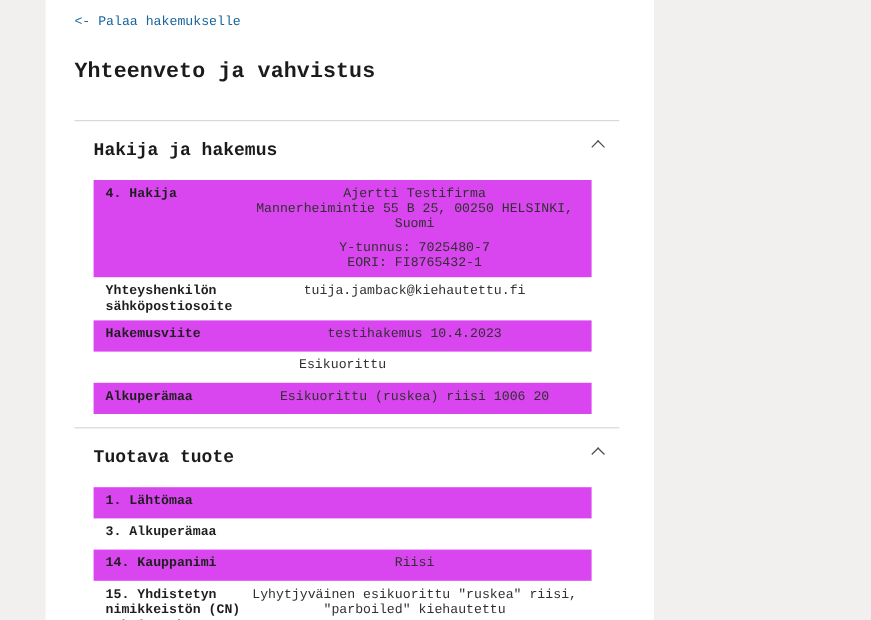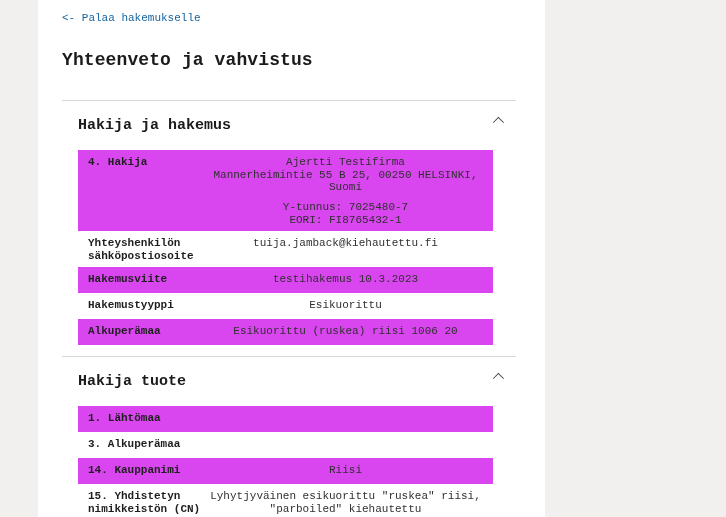--- a/index.html
+++ b/index.html
@@ -132,44 +132,43 @@
   <div class="row">
     <div class="row-label">Yhteyshenkilön sähköpostiosoite</div>
     <div class="row-value">
               <p>tuija.jamback@kiehautettu.fi</p>
             </div>
   </div>
 
   <div class="row shaded">
     <div class="row-label">Hakemusviite</div>
     <div class="row-value">
-              <p>testihakemus 10.3.2023</p>
+              <p>testihakemus 10.4.2023</p>
             </div>
   </div>
 
   <div class="row">
-    <div class="row-label">Hakemustyyppi</div>
     <div class="row-value">
               <p>Esikuorittu</p>
             </div>
   </div>
 
   <div class="row shaded">
     <div class="row-label">Alkuperämaa</div>
     <div class="row-value">
               <p>Esikuorittu (ruskea) riisi 1006 20</p>
             </div>
   </div>
 </div>
   </section>
 
   <section class="section">
     <hr class="section-divider">
     <div class="section-header">
-      <h2 class="section-title">Hakija tuote</h2>
+      <h2 class="section-title">Tuotava tuote</h2>
       <span class="chevron"></span>
     </div>
     <div class="rows">
   <div class="row shaded">
     <div class="row-label">1. Lähtömaa</div>
     <div class="row-value"></div>
   </div>
 
   <div class="row">
     <div class="row-label">3. Alkuperämaa</div>

